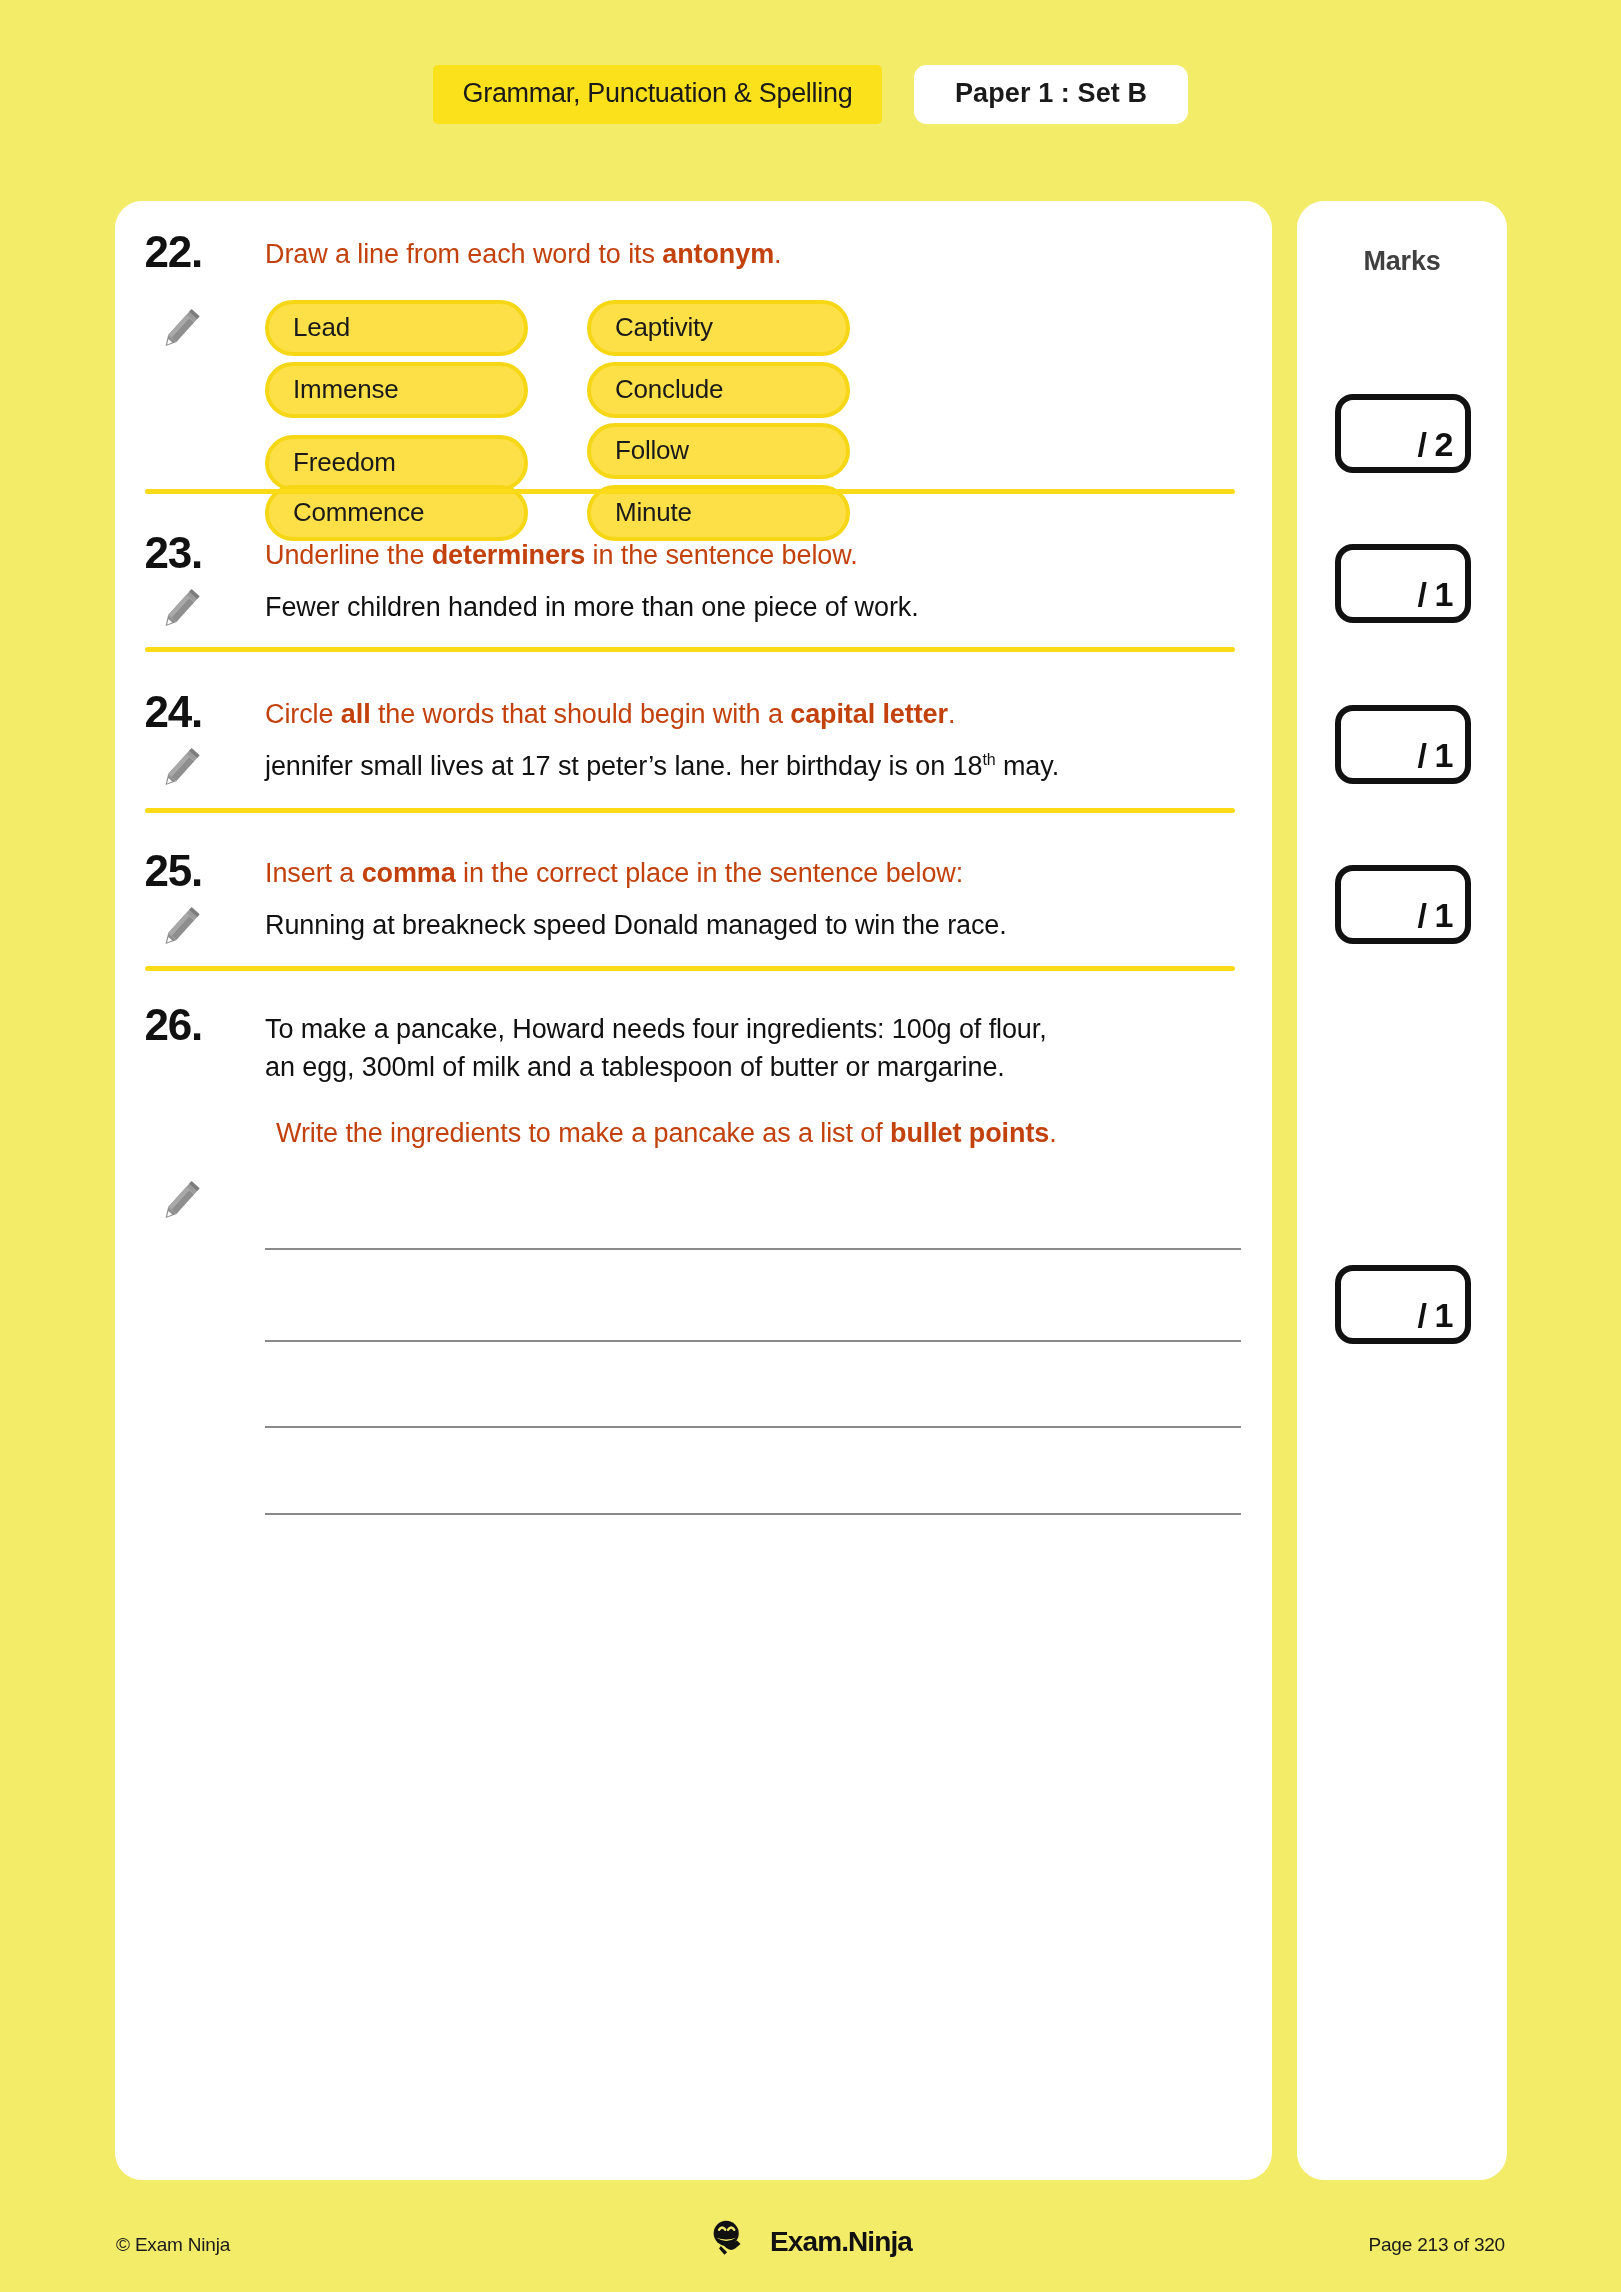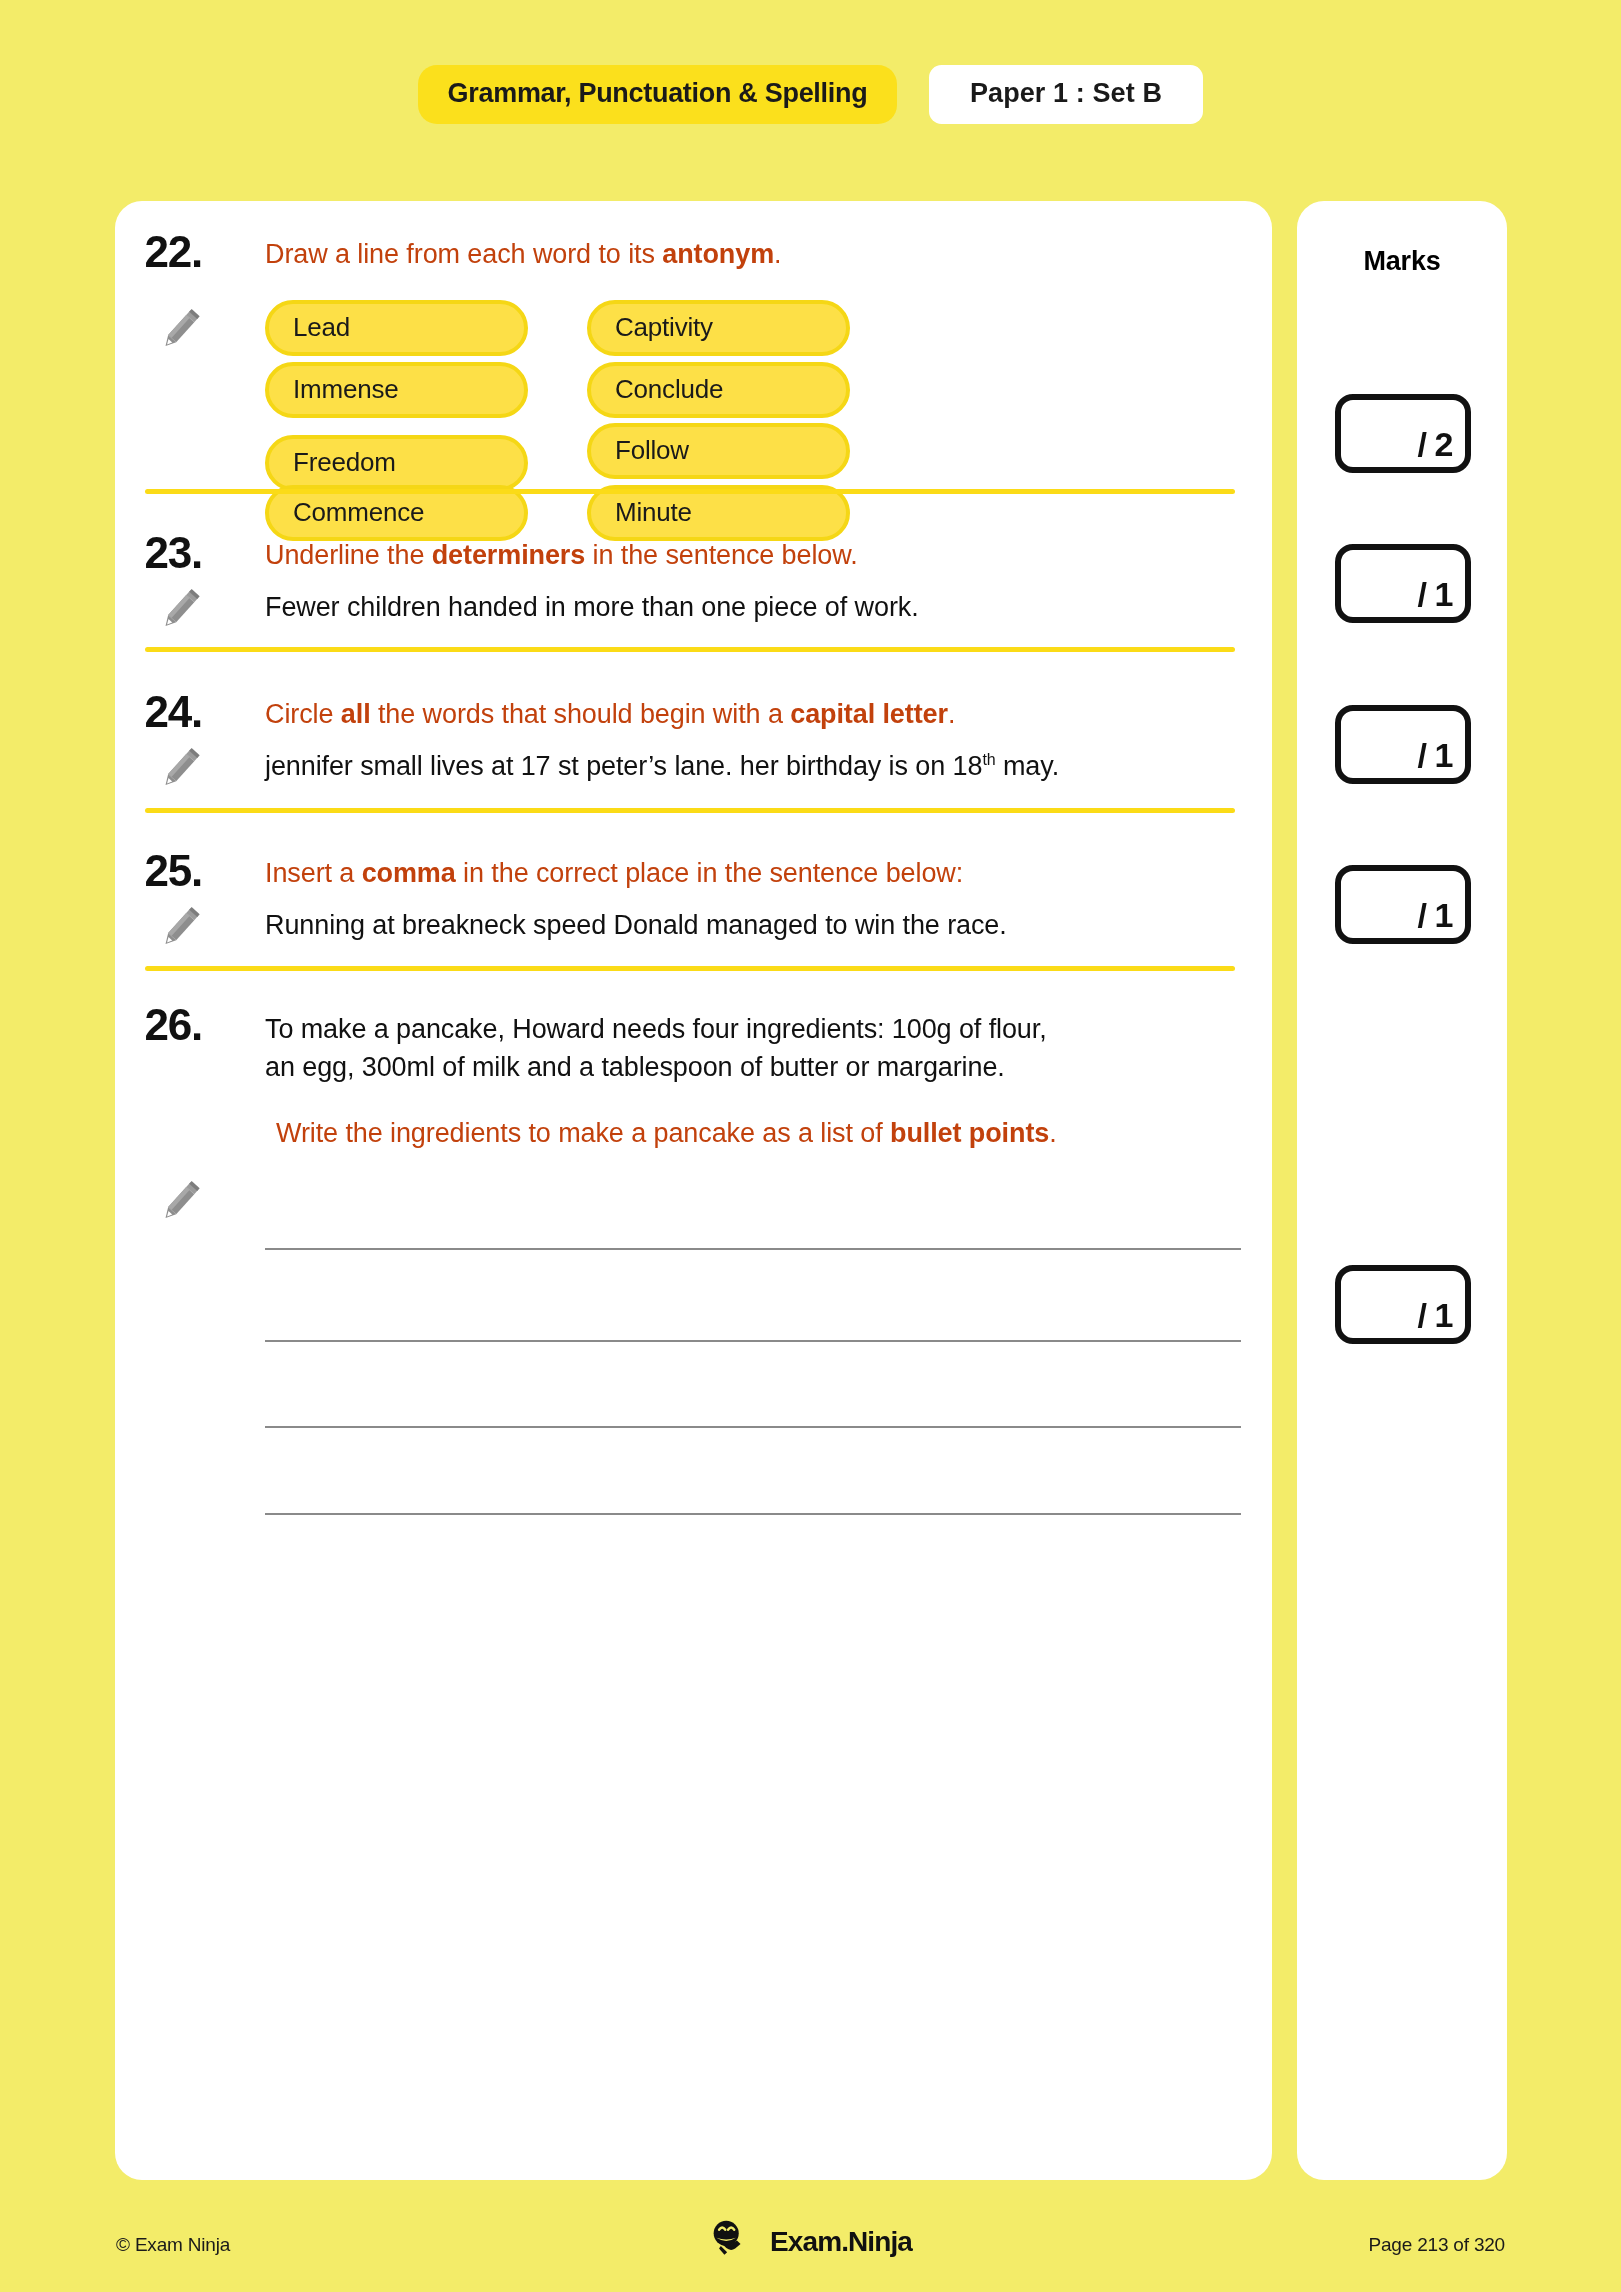--- a/index.html
+++ b/index.html
@@ -26,24 +26,24 @@
     top: 65px;
     left: 0;
     width: 1621px;
     display: flex;
     justify-content: center;
     align-items: center;
     gap: 32px;
   }
   .pill-subject {
     background: #FBE01C;
-    border-radius: 19px;
+    border-radius: 5px;
     padding: 12.5px 29.6px 15px 29.6px;
     font-size: 27px;
-    font-weight: bold;
+    font-weight: normal;
     color: #1A1A1A;
     letter-spacing: -0.3px;
     white-space: nowrap;
   }
   .pill-paper {
     background: #FFFFFF;
     border-radius: 12.5px;
     padding: 12.5px 41px 15px 41px;
     font-size: 27px;
     font-weight: bold;
@@ -72,21 +72,21 @@
     border-radius: 27px;
   }
   .marks-title {
     position: absolute;
     top: 45px;
     left: 0;
     width: 210px;
     text-align: center;
     font-size: 27px;
     font-weight: bold;
-    color: #000000;
+    color: #404040;
     letter-spacing: -0.2px;
   }
 
   
   .mark-box {
     position: absolute;
     left: 38px;
     width: 136px;
     height: 79px;
     border: 6.3px solid #111111;

